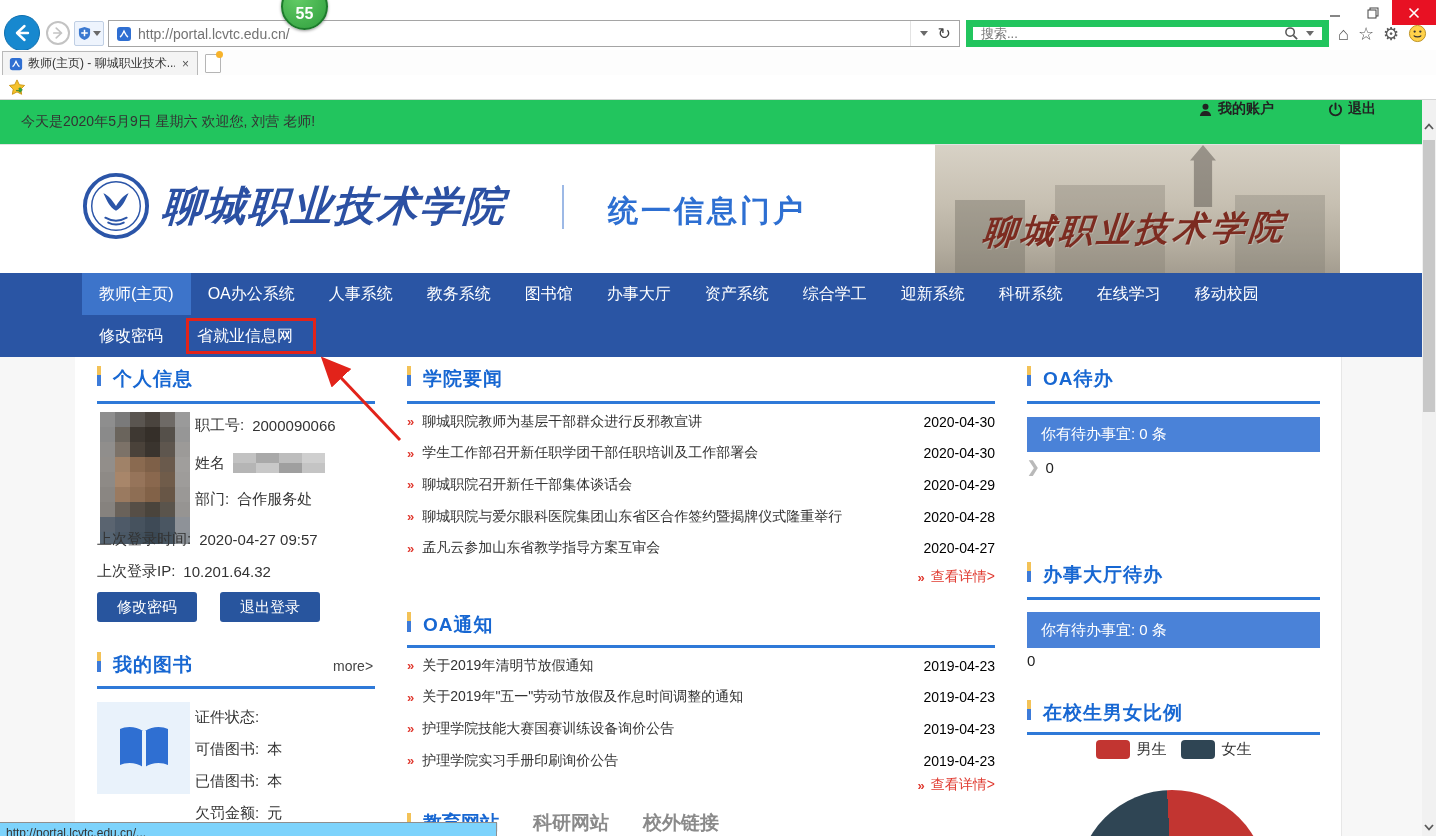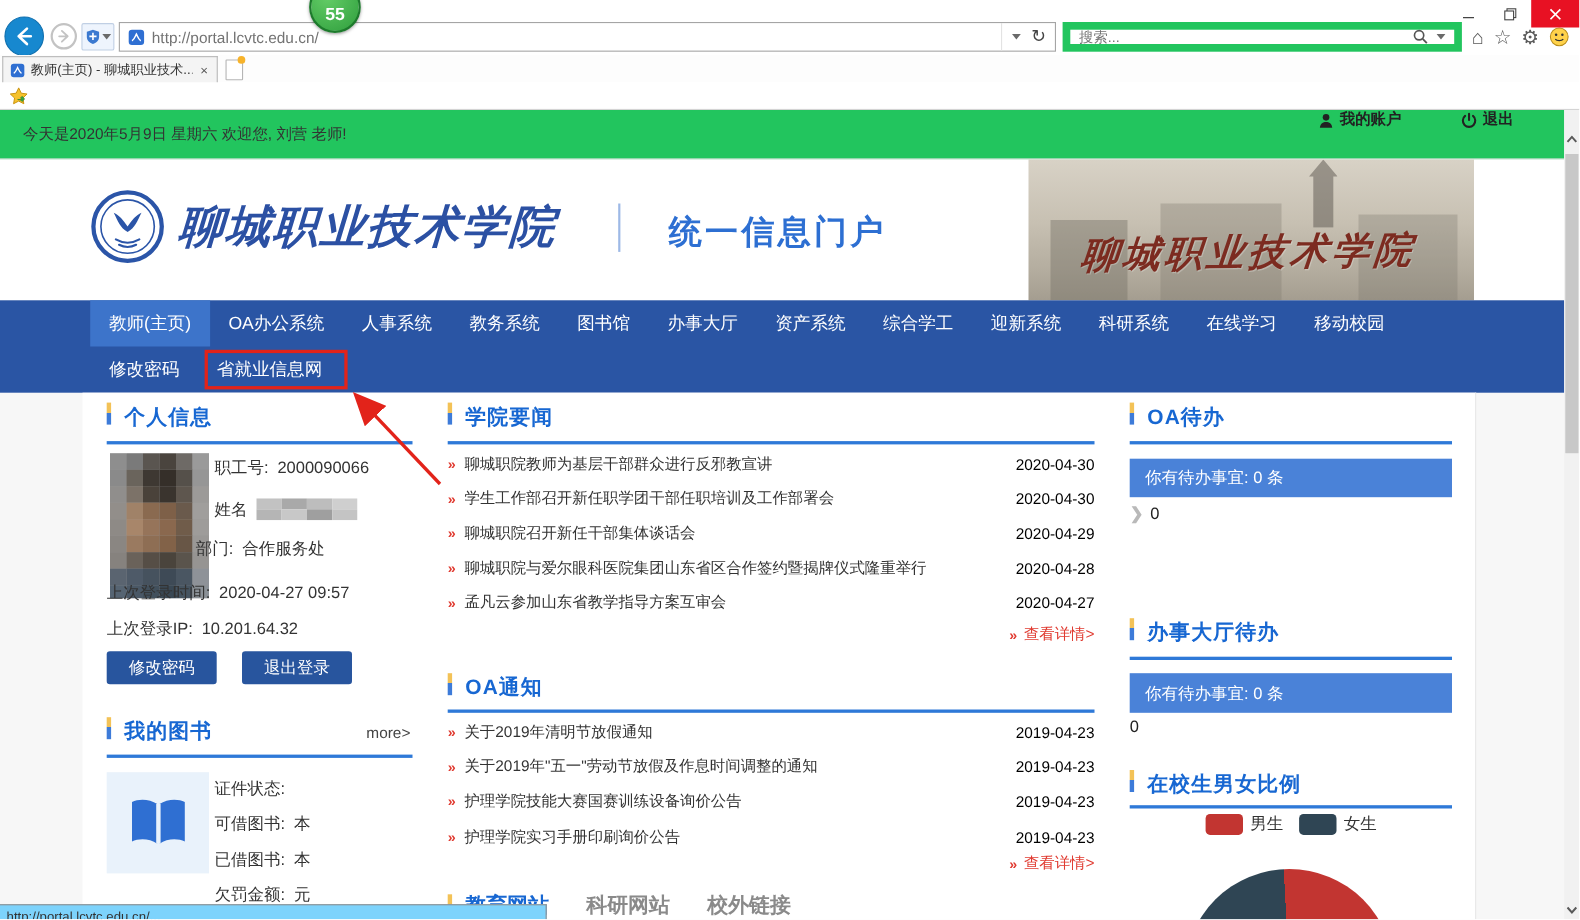--- a/index.html
+++ b/index.html
@@ -352,21 +352,21 @@
         <rect x="0" y="0" width="23" height="10" fill="#c2c2c2"></rect>
           <rect x="23" y="0" width="23" height="10" fill="#a9a9a9"></rect>
           <rect x="46" y="0" width="23" height="10" fill="#bdbdbd"></rect>
           <rect x="69" y="0" width="23" height="10" fill="#cfcfcf"></rect>
         <rect x="0" y="10" width="23" height="10" fill="#b5b5b5"></rect>
           <rect x="23" y="10" width="23" height="10" fill="#c8c8c8"></rect>
           <rect x="46" y="10" width="23" height="10" fill="#9f9f9f"></rect>
           <rect x="69" y="10" width="23" height="10" fill="#c4c4c4"></rect>
       </svg>
     </div>
-    <div class="field-row" style="left:178px;top:390px">
+    <div class="field-row" style="left:195px;top:390px">
       <span>部门:</span>
       <span>合作服务处</span>
     </div>
     <div class="field-row" style="left:97px;top:430px">
       <span>上次登录时间:</span>
       <span>2020-04-27 09:57</span>
     </div>
     <div class="field-row" style="left:97px;top:462px">
       <span>上次登录IP:</span>
       <span>10.201.64.32</span>

